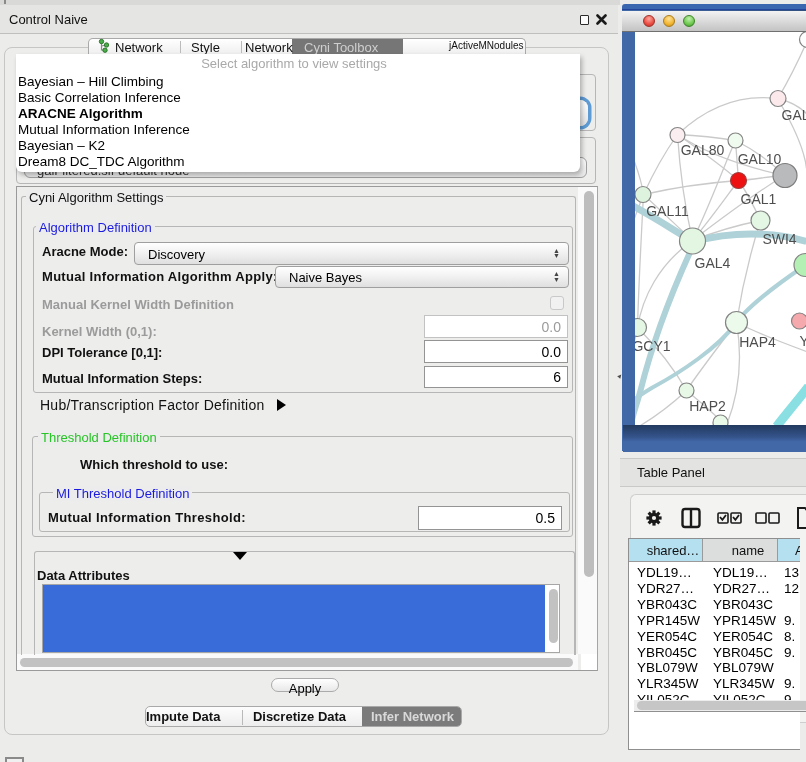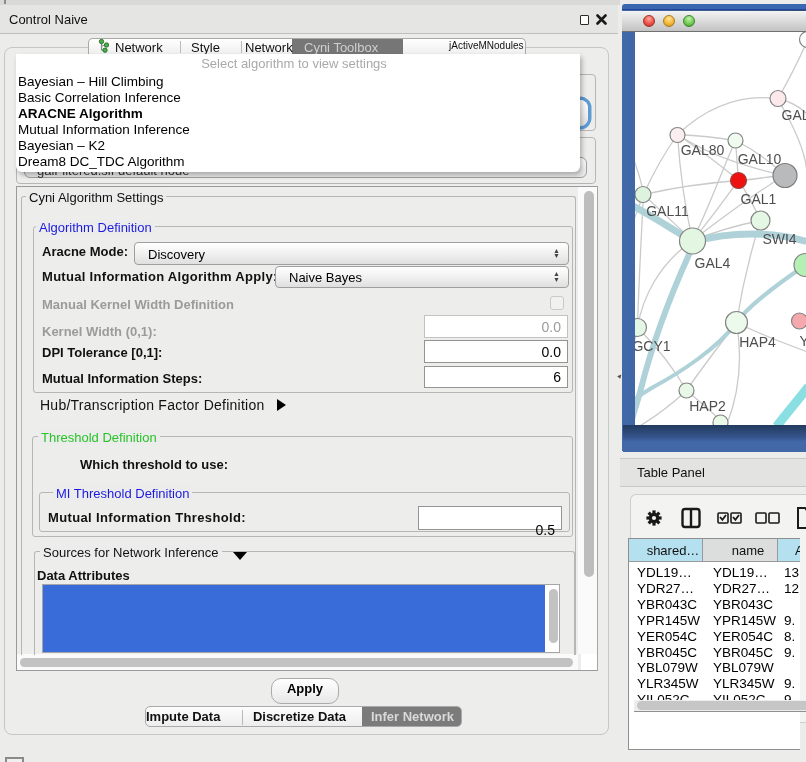--- a/index.html
+++ b/index.html
@@ -93,33 +93,32 @@
   <div class="abs" style="left:277px;top:399px;width:0;height:0;border-left:9px solid #000;border-top:6px solid transparent;border-bottom:6px solid transparent;"></div>
 
   <div class="gbox" style="left:32px;top:436px;width:541px;height:101px;"></div>
   <div class="gtitle" style="left:38px;top:430px;color:#27c427;">Threshold Definition</div>
   <div class="lbl bold" style="left:80px;top:457px;">Which threshold to use:</div>
 
   <div class="gbox" style="left:39px;top:492px;width:531px;height:40px;"></div>
   <div class="gtitle" style="left:53px;top:486px;color:#1b1be0;">MI Threshold Definition</div>
   <div class="lbl bold" style="left:48px;top:510px;letter-spacing:0.35px;">Mutual Information Threshold:</div>
   <div class="field" style="left:418px;top:506px;width:144px;height:24px;">
-      <span style="color:#000;margin-top:12px;">0.5</span>
+      <span style="color:#000;">0.5</span>
     </div>
 
   <div class="gbox" style="left:34px;top:551px;width:541px;height:104px;border-bottom:none;border-radius:3px 3px 0 0;"></div>
-  <div class="gtitle" style="left:40px;top:545px;color:#111;">Sources for Network Inference</div>
   <div class="abs" style="left:233px;top:552px;width:0;height:0;border-top:8px solid #000;border-left:7px solid transparent;border-right:7px solid transparent;"></div>
   <div class="lbl bold" style="left:37px;top:568px;">Data Attributes</div>
 
   <div class="abs" style="left:42px;top:584px;width:518px;height:69px;background:#fff;border:1px solid #a6a6a6;box-sizing:border-box;"></div>
   <div class="abs" style="left:43px;top:585px;width:502px;height:67px;background:#3a6cd9;"></div>
   <div class="abs" style="left:549px;top:589px;width:9px;height:54px;background:#c2c2c2;border-radius:5px;"></div>
 
-  <div class="abs" style="left:271px;top:678px;width:68px;height:26px;border:1px solid #ababab;border-radius:10px;background:linear-gradient(#fff,#e8e8e8);box-sizing:border-box;text-align:center;font-size:13px;color:#000;line-height:19px;font-weight:bold;">Apply</div>
+  <div class="abs" style="left:271px;top:678px;width:68px;height:14px;border:1px solid #ababab;border-radius:10px;background:linear-gradient(#fff,#e8e8e8);box-sizing:border-box;text-align:center;font-size:13px;color:#000;line-height:19px;">Apply</div>
 
   <div class="abs" style="left:145px;top:706px;width:317px;height:21px;border:1px solid #a9a9a9;border-radius:5px;background:linear-gradient(#fdfdfd,#ededed);box-sizing:border-box;overflow:hidden;">
     <div class="abs" style="left:216px;top:0;width:101px;height:21px;background:#7b7b7b;"></div>
     <div class="abs" style="left:95.5px;top:3px;width:1px;height:15px;background:#b9b9b9;"></div>
     <div class="abs" style="left:0;top:0;width:96px;text-align:left;font-size:13px;font-weight:bold;color:#111;line-height:20px;">Impute Data</div>
     <div class="abs" style="left:96px;top:0;width:115px;text-align:center;font-size:13px;font-weight:bold;color:#111;line-height:20px;">Discretize Data</div>
     <div class="abs" style="left:216px;top:0;width:101px;text-align:center;font-size:13px;font-weight:bold;color:#d9d9d9;line-height:20px;">Infer Network</div>
   </div>
 
   <div class="abs" style="left:88px;top:38px;width:438px;height:16px;border:1px solid #a9a9a9;border-bottom:none;border-radius:5px 5px 0 0;background:linear-gradient(#ffffff,#efefef);box-sizing:border-box;overflow:hidden;">

